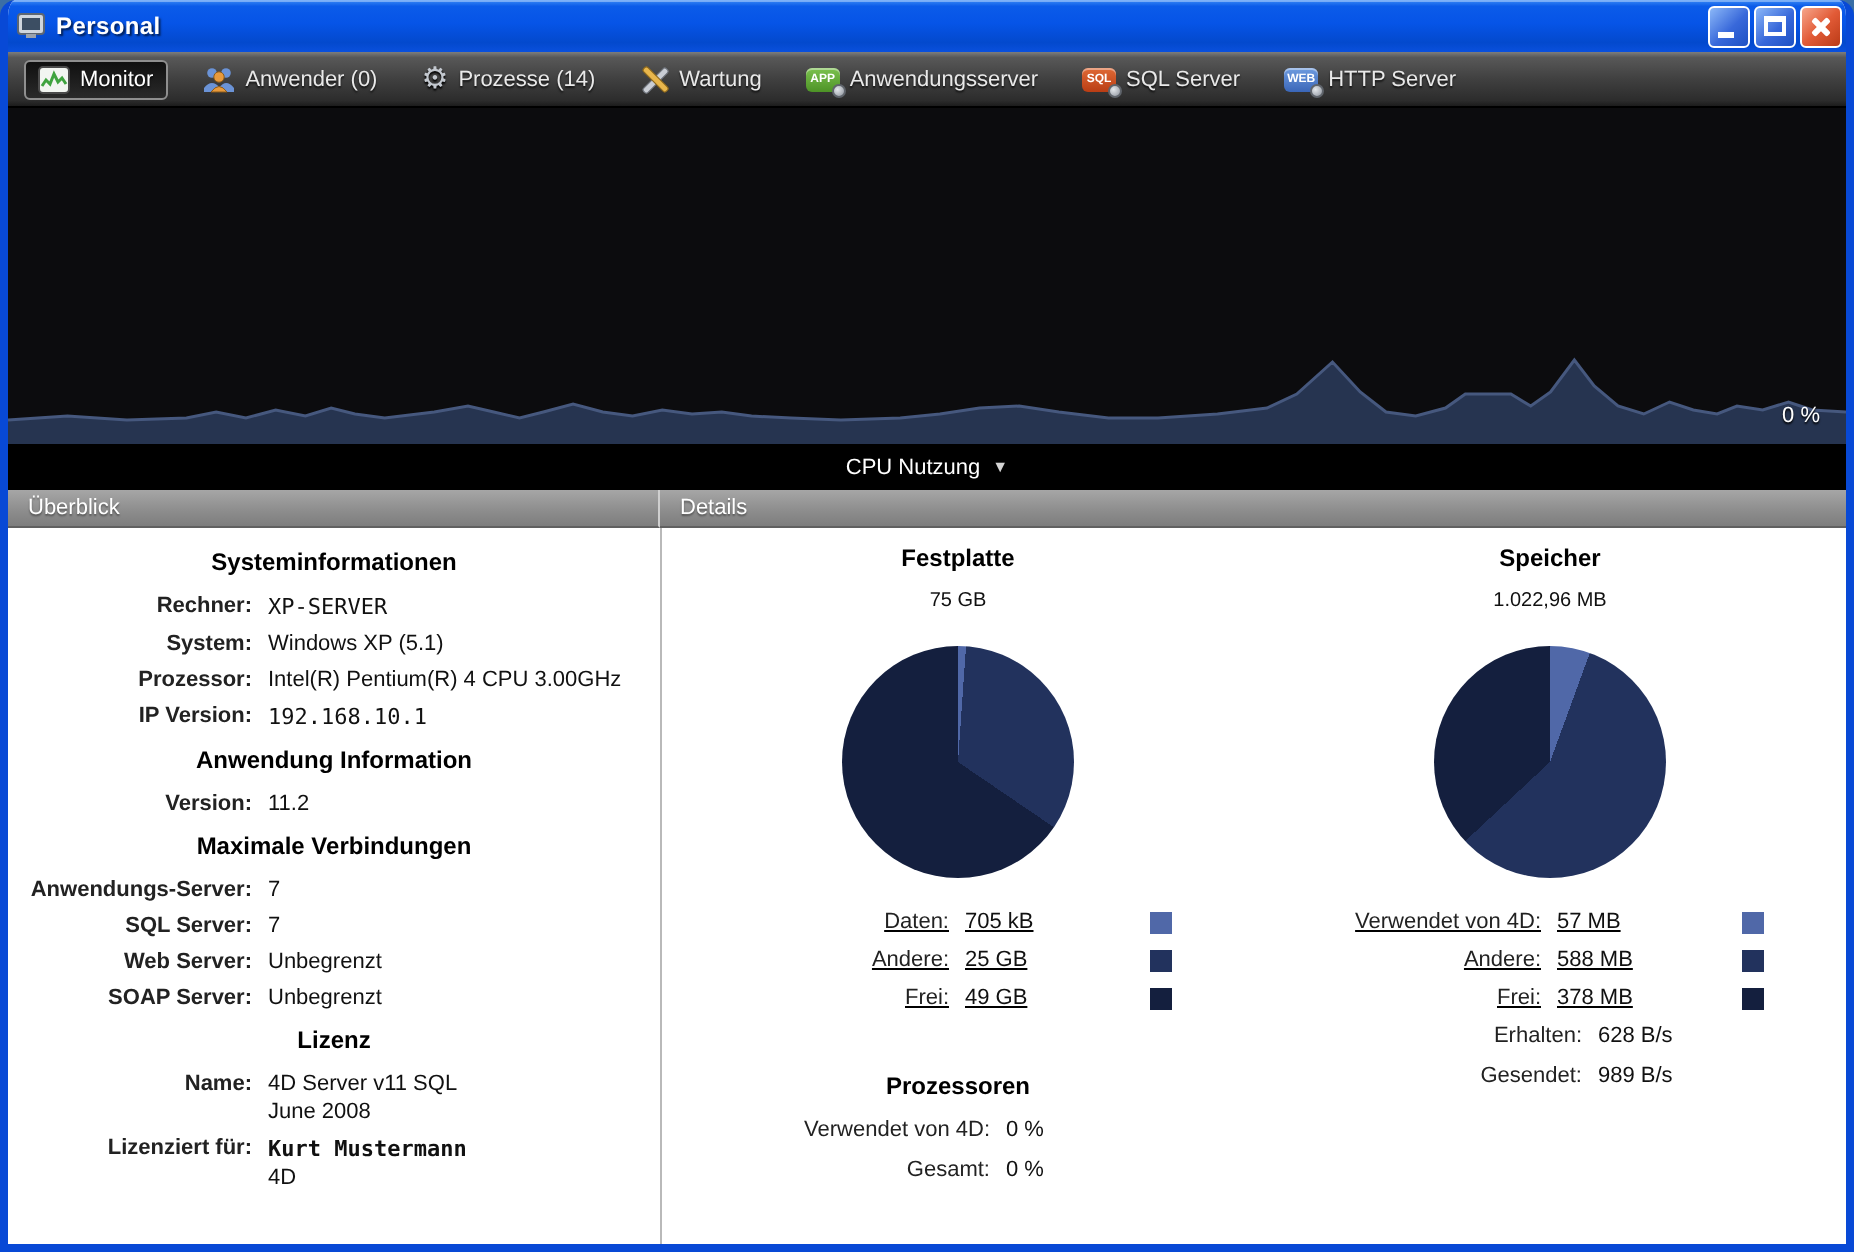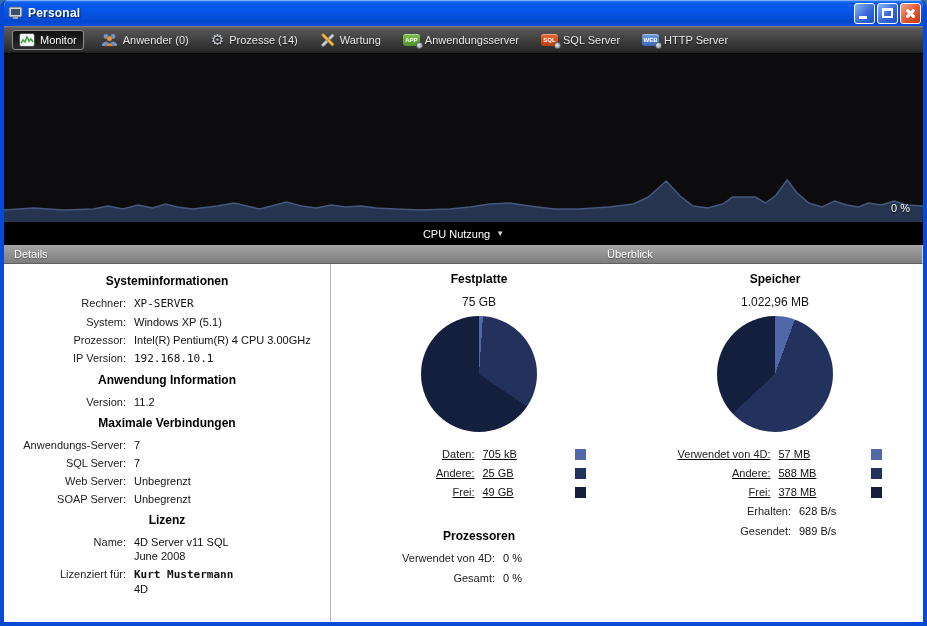--- a/index.html
+++ b/index.html
@@ -94,29 +94,29 @@
   .p-header.right { flex:1; }
 
   
   .content { flex:1; display:flex; background:#fff; overflow:hidden; }
   .overview-panel { width:326px; flex:0 0 326px; padding-top:2px; }
   .v-divider { width:1px; background:#b9b9b9; }
   .details-panel { flex:1; }
 
   .section-title { font-weight:bold; font-size:12px; color:#000; text-align:center; margin:8px 0 9px; }
   .info-row { display:flex; font-size:11px; color:#111; margin-bottom:6px; }
-  .info-row .lbl { width:130px; flex:0 0 130px; text-align:right; padding-right:8px; color:#222; white-space:nowrap; }
+  .info-row .lbl { width:130px; flex:0 0 130px; text-align:right; padding-right:8px; color:#222; white-space:nowrap;font-weight:bold; }
   .info-row .val { white-space:nowrap; }
   .info-row .val .line2 { display:block; margin-top:2px; }
   .mono { font-family:"DejaVu Sans Mono","Liberation Mono",monospace; }
   .mono-b { font-family:"DejaVu Sans Mono","Liberation Mono",monospace; font-weight:bold; }
 
   .details-grid { display:grid; grid-template-columns:1fr 1fr; }
   .d-col { text-align:center; }
-  .d-total { font-size:12px; color:#111; margin-bottom:7px; }
+  .d-total { font-size:10px; color:#111; margin-bottom:17px; }
   .pie { width:116px; height:116px; border-radius:50%; margin:2px auto 14px; }
   .legend { display:inline-block; margin-top:2px;text-decoration:underline; }
   .legend-row { display:flex; align-items:center; font-size:11px; color:#111; margin-bottom:7px; }
   .legend-row .lbl { width:110px; flex:0 0 110px; text-align:right; padding-right:8px; color:#222; white-space:nowrap; }
   .legend-row .val { width:58px; text-align:left; white-space:nowrap; }
   .legend-row .swatch { width:11px; height:11px; margin-left:34px; flex:0 0 11px; }
   .stat-row { display:flex; justify-content:center; font-size:11px; color:#111; margin-bottom:8px; }
   .stat-row .lbl { width:118px; flex:0 0 118px; text-align:right; padding-right:8px; color:#222; white-space:nowrap; }
   .stat-row .val { width:70px; text-align:left; white-space:nowrap; }
 
@@ -207,22 +207,22 @@
       <polyline fill="none" stroke-width="1.5" points="0,55.0 30,53.0 60,55.0 90,54.0 105,51.0 120,54.0 135,50.0 150,53.0 163,49.0 175,52.0 190,54.0 215,51.0 232,48.0 245,51.0 258,54.0 270,51.0 285,47.0 300,51.0 315,53.0 330,50.0 345,52.0 360,51.0 375,53.0 395,54.0 420,55.0 450,54.0 470,52.0 490,49.0 510,48.0 530,51.0 555,54.0 580,54.0 610,52.0 635,49.0 650,42.0 668,26.0 682,41.0 695,51.0 710,53.0 725,49.0 735,42.0 758,42.0 768,48.0 778,41.0 790,25.0 800,38.0 812,48.0 825,52.0 838,46.0 850,50.0 862,52.0 872,48.0 885,50.0 898,46.0 910,50.0 927,51.0" stroke="#46587e"></polyline>
     </svg>
     <div class="graph-value">0 %</div>
   </div>
   <div class="cpu-bar">
     <span>CPU Nutzung</span>
     <span class="arrow">▼</span>
   </div>
 
   <div class="panel-headers">
+    <div class="p-header left">Überblick</div>
     <div class="p-header right">Details</div>
-    <div class="p-header left">Überblick</div>
   </div>
 
   <div class="content">
 
     <div class="overview-panel">
       <div class="section-title">Systeminformationen</div>
       <div class="info-row">
         <span class="lbl">Rechner:</span>
         <span class="val mono">XP-SERVER</span>
       </div>

